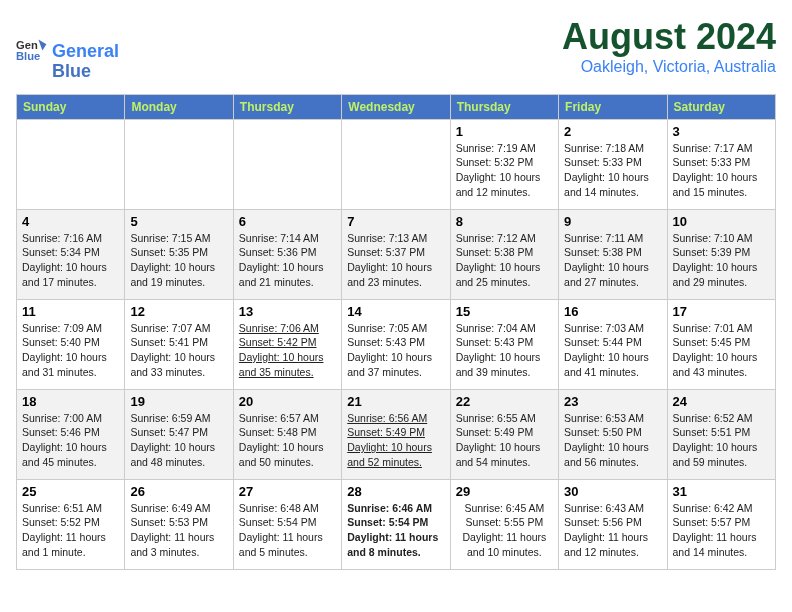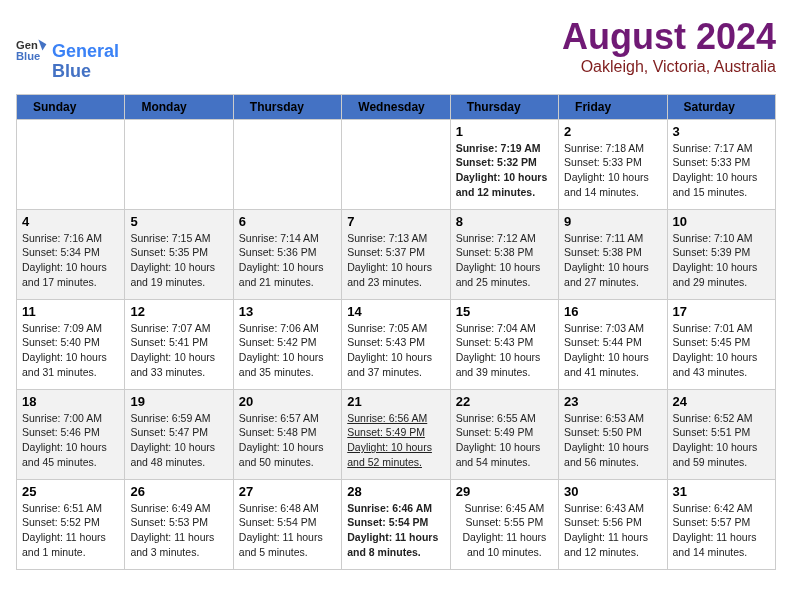--- a/index.html
+++ b/index.html
@@ -33,36 +33,36 @@
       width: 32px;
       height: 32px;
       margin-right: 4px;
     }
     .title-area {
       text-align: right;
     }
     .month-year {
       font-size: 36px;
       font-weight: bold;
-      color: #701a75;
+      color: #14532d;
     }
     .location {
       font-size: 16px;
-      color: #7f1d1d;
+      color: #3b82f6;
     }
     .calendar {
       width: 100%;
       border-collapse: collapse;
       font-size: 11px;
     }
     .calendar th {
       background-color: #4472c4;
-      color: #000000;
+      color: #bef264;
       text-align: left;
-      padding: 5px 16px;
+      padding: 5px 6px;
       font-size: 12px;
       font-weight: bold;
       border: 1px solid #ccc;
     }
     .calendar td {
       border: 1px solid #ccc;
       vertical-align: top;
       padding: 4px 5px;
       width: 108px;
       min-height: 80px;
@@ -126,21 +126,21 @@
       </tr>
   </thead>
   <tbody id="calendar-body">
   <tr class="row-odd">
         <td class="empty-cell"></td>
         <td class="empty-cell"></td>
         <td class="empty-cell"></td>
         <td class="empty-cell"></td>
         <td>
           <span class="day-number">1</span>
-          <div class="day-info" style="white-space: pre-line; font-weight: bold;">Sunrise: 7:19 AM
+          <div class="day-info" style="white-space: pre-line;">Sunrise: 7:19 AM
 Sunset: 5:32 PM
 Daylight: 10 hours
 and 12 minutes.</div>
         </td>
         <td>
           <span class="day-number">2</span>
           <div class="day-info" style="white-space: pre-line;">Sunrise: 7:18 AM
 Sunset: 5:33 PM
 Daylight: 10 hours
 and 14 minutes.</div>
@@ -214,21 +214,21 @@
         </td>
         <td>
           <span class="day-number">12</span>
           <div class="day-info" style="white-space: pre-line;">Sunrise: 7:07 AM
 Sunset: 5:41 PM
 Daylight: 10 hours
 and 33 minutes.</div>
         </td>
         <td>
           <span class="day-number">13</span>
-          <div class="day-info" style="white-space: pre-line;">Sunrise: 7:06 AM
+          <div class="day-info" style="white-space: pre-line; text-decoration: underline;">Sunrise: 7:06 AM
 Sunset: 5:42 PM
 Daylight: 10 hours
 and 35 minutes.</div>
         </td>
         <td>
           <span class="day-number">14</span>
           <div class="day-info" style="white-space: pre-line;">Sunrise: 7:05 AM
 Sunset: 5:43 PM
 Daylight: 10 hours
 and 37 minutes.</div>

